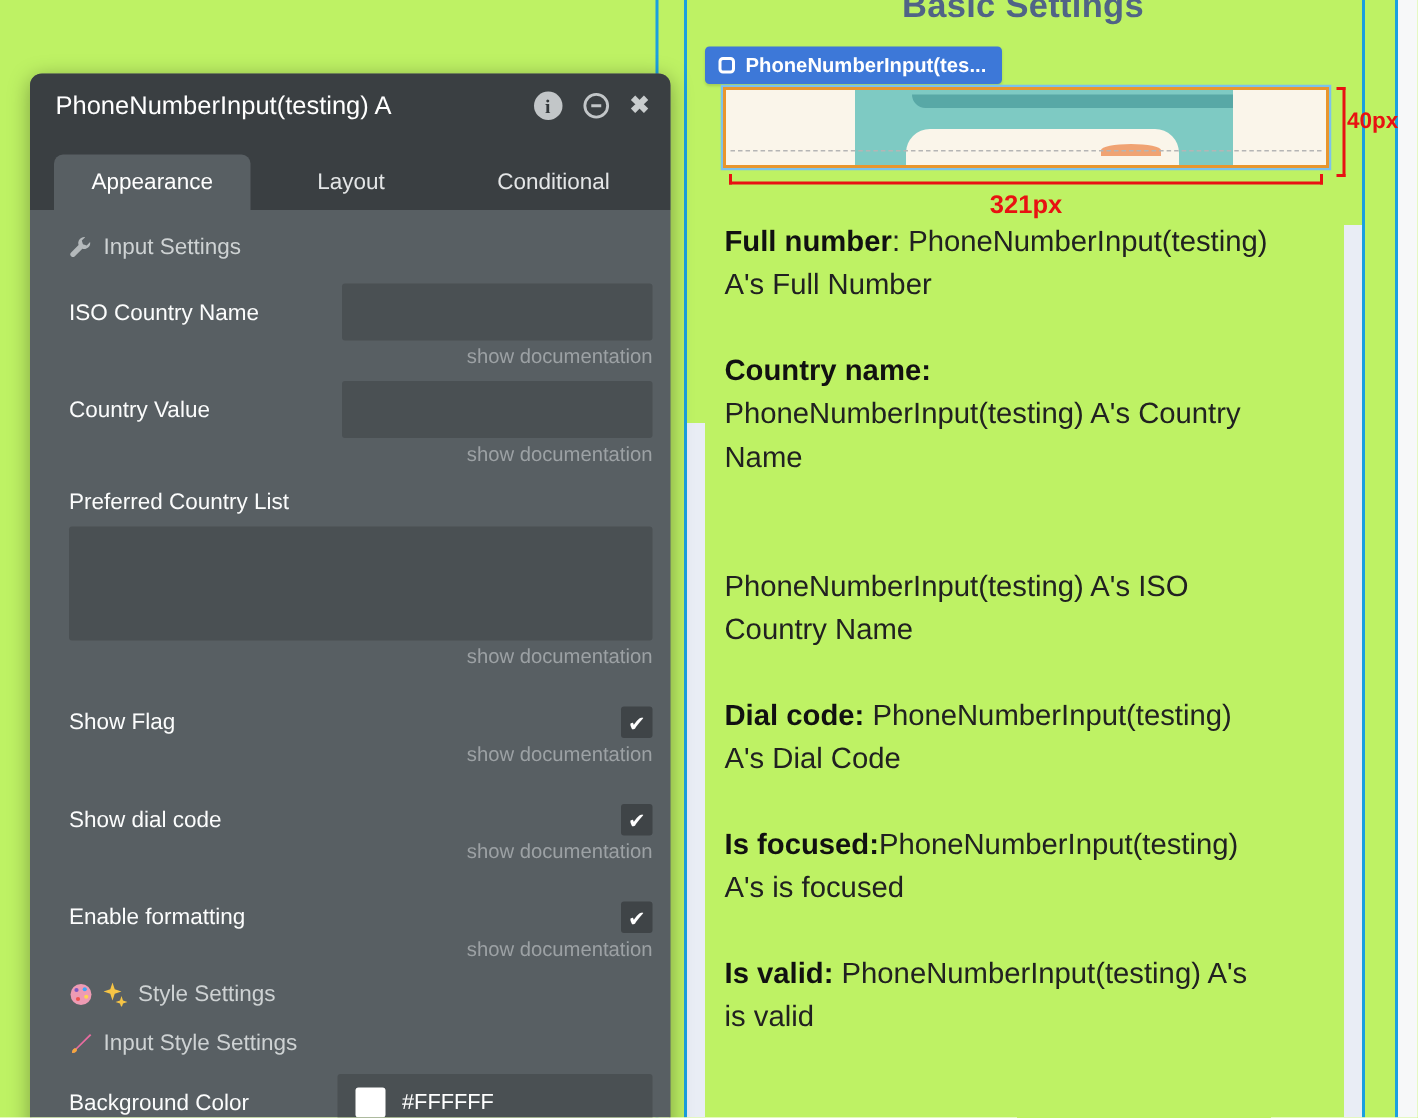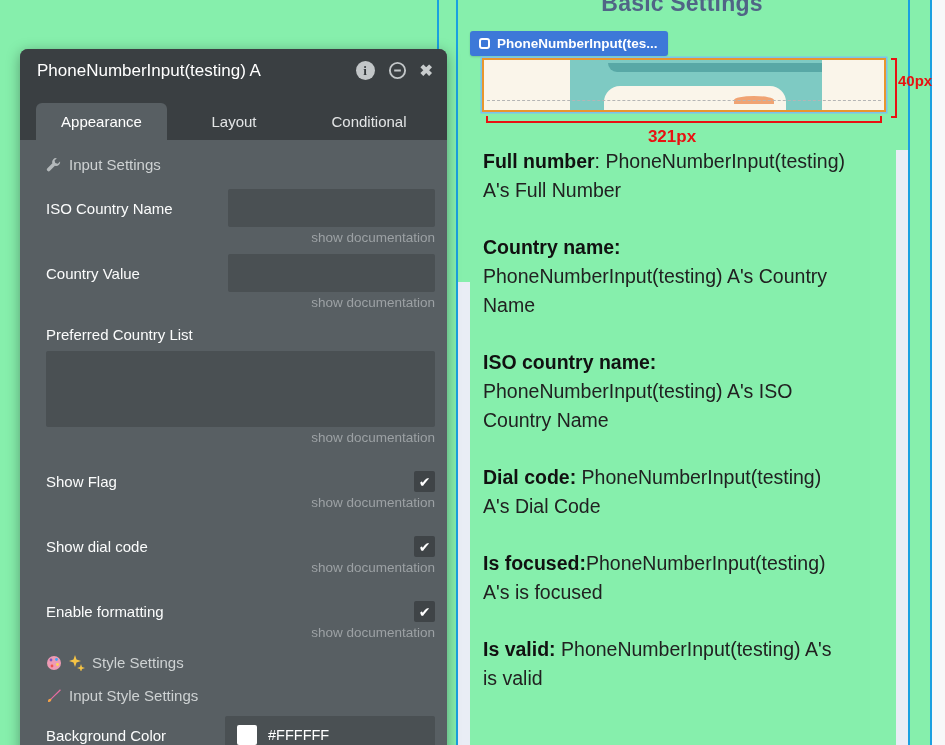--- a/index.html
+++ b/index.html
@@ -1,17 +1,17 @@
 <!DOCTYPE html>
 <html><head>
 <meta charset="utf-8">
 <style>
   * { box-sizing: border-box; margin: 0; padding: 0; }
   html,body { width:945px; height:745px; background:#fff; font-family:"Liberation Sans", sans-serif; }
-  .stage { position:relative; width:945px; height:745px; overflow:hidden; background:#86efac; }
+  .stage { position:relative; width:945px; height:745px; overflow:hidden; background:#bef264; }
 
   
   .vline { position:absolute; top:0; bottom:0; width:2px; background:#1aa0e0; }
   .vline.outer-left  { left:437px; }
   .vline.inner-left  { left:456px; }
   .vline.inner-right { left:908px; }
   .vline.outer-right { left:930px; }
   .right-gutter { position:absolute; left:932px; right:0; top:0; bottom:0; background:#f7f8f9; }
   .strip { position:absolute; background:#e9edf5; bottom:0; width:12px; }
   .strip.left  { left:458px; top:282px; }
@@ -32,21 +32,21 @@
   .pv.teal-dark  { left:124px; top:3px; width:214px; height:9px; background:#58a8a6; border-radius:0 0 0 18px; }
   .pv.cream-notch{ left:120px; top:26px; width:182px; height:24px; background:#faf5ea; border-radius:16px 16px 0 0; }
   .pv.orange-bit { left:250px; top:36px; width:40px; height:8px; background:#f0a373; border-radius:50% 50% 0 0; }
   .pv.dash-line  { left:3px; right:3px; top:40px; height:0; border-top:1px dashed #b5b5b5; }
 
   .h-bracket { position:absolute; left:891px; top:58px; width:6px; height:60px;
     border-top:2px solid #e81212; border-right:2px solid #e81212; border-bottom:2px solid #e81212; }
   .h-label { position:absolute; left:898px; top:72px; color:#e81212; font-weight:bold; font-size:15px; }
   .w-measure { position:absolute; left:486px; top:116px; width:396px; height:7px;
     border-left:2px solid #e81212; border-right:2px solid #e81212; border-bottom:2px solid #e81212; }
-  .w-label { position:absolute; left:474px; top:127px; width:396px; text-align:center;
+  .w-label { position:absolute; left:486px; top:127px; width:396px; text-align:center;
     color:#e81212; font-weight:bold; font-size:17px; }
 
   .info-col { position:absolute; left:483px; top:147px; width:426px; color:#212121;
     font-size:19.5px; line-height:29px; }
   .info-col p { margin:0 13px 28px 0; }
   .info-col b { color:#111; }
 
   
   .panel { position:absolute; left:20px; top:5px; width:427px; height:712px; background:#585f63;
     border-radius:8px; box-shadow:0 3px 14px rgba(0,0,0,.35); z-index:3; overflow:hidden;margin-top:44px; }
@@ -125,21 +125,21 @@
     <p>
       <b>Full number</b><span>: PhoneNumberInput(testing)</span><br>
       <span>A's Full Number</span>
     </p>
     <p>
       <b>Country name:</b><span></span><br>
       <span>PhoneNumberInput(testing) A's Country</span><br>
       <span>Name</span>
     </p>
     <p>
-      <b>ISO country name:</b><span></span><br>
+      <span></span><br>
       <span>PhoneNumberInput(testing) A's ISO</span><br>
       <span>Country Name</span>
     </p>
     <p>
       <b>Dial code:</b> <span> PhoneNumberInput(testing)</span><br>
       <span>A's Dial Code</span>
     </p>
     <p>
       <b>Is focused:</b><span>PhoneNumberInput(testing)</span><br>
       <span>A's is focused</span>

